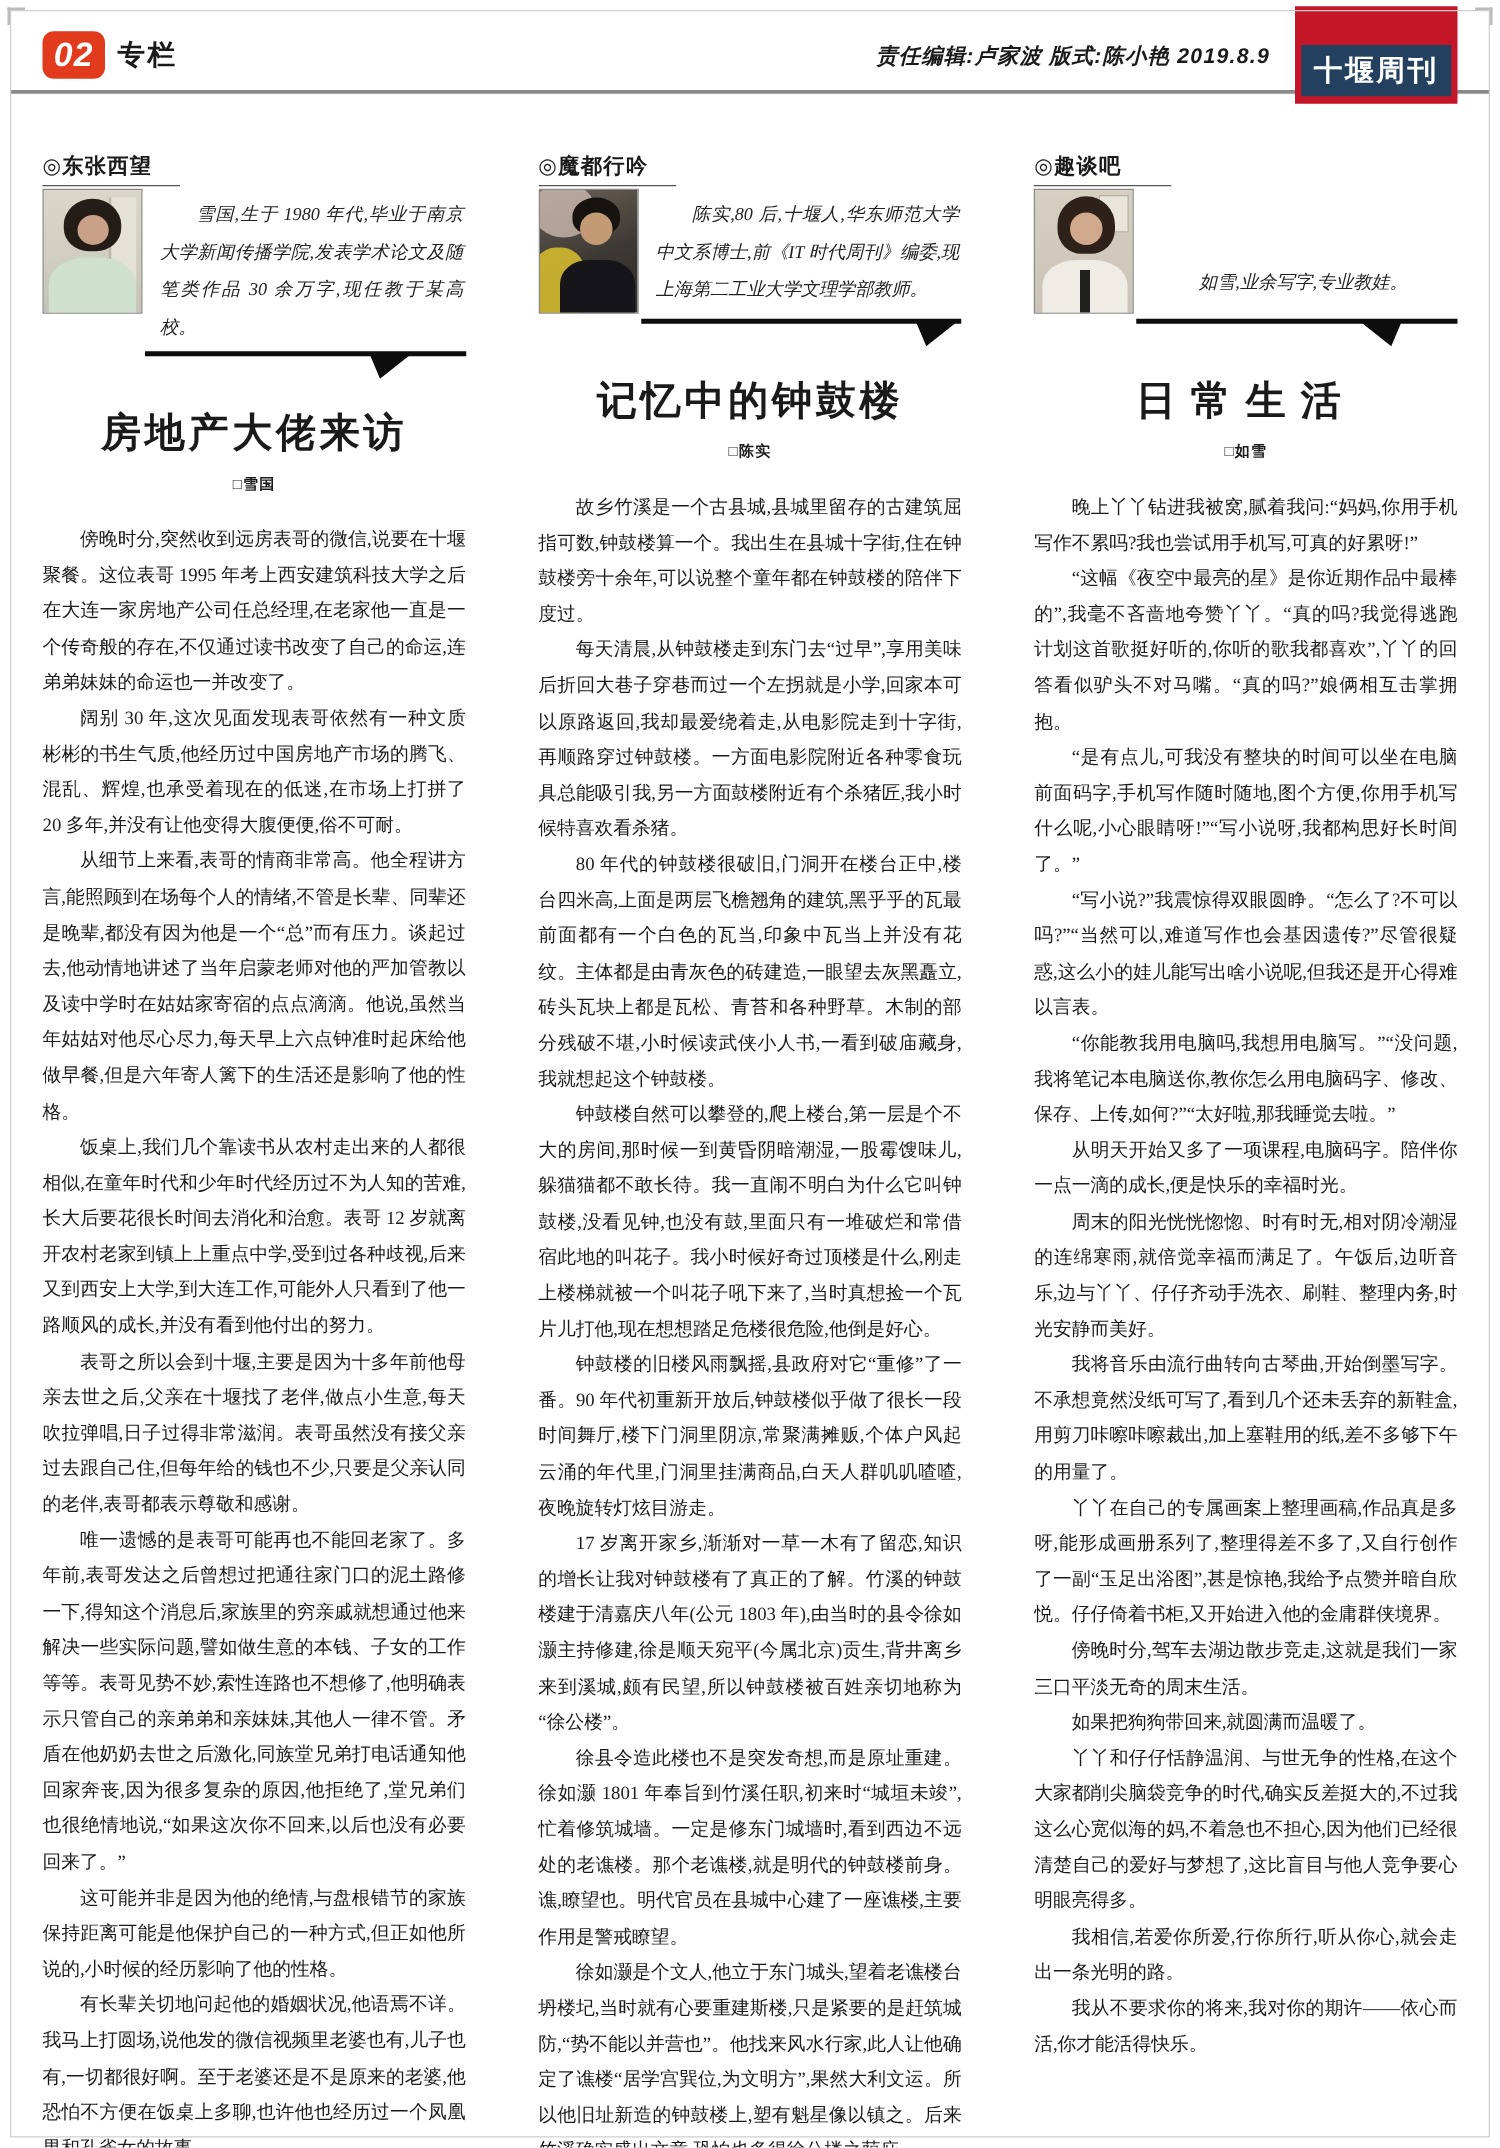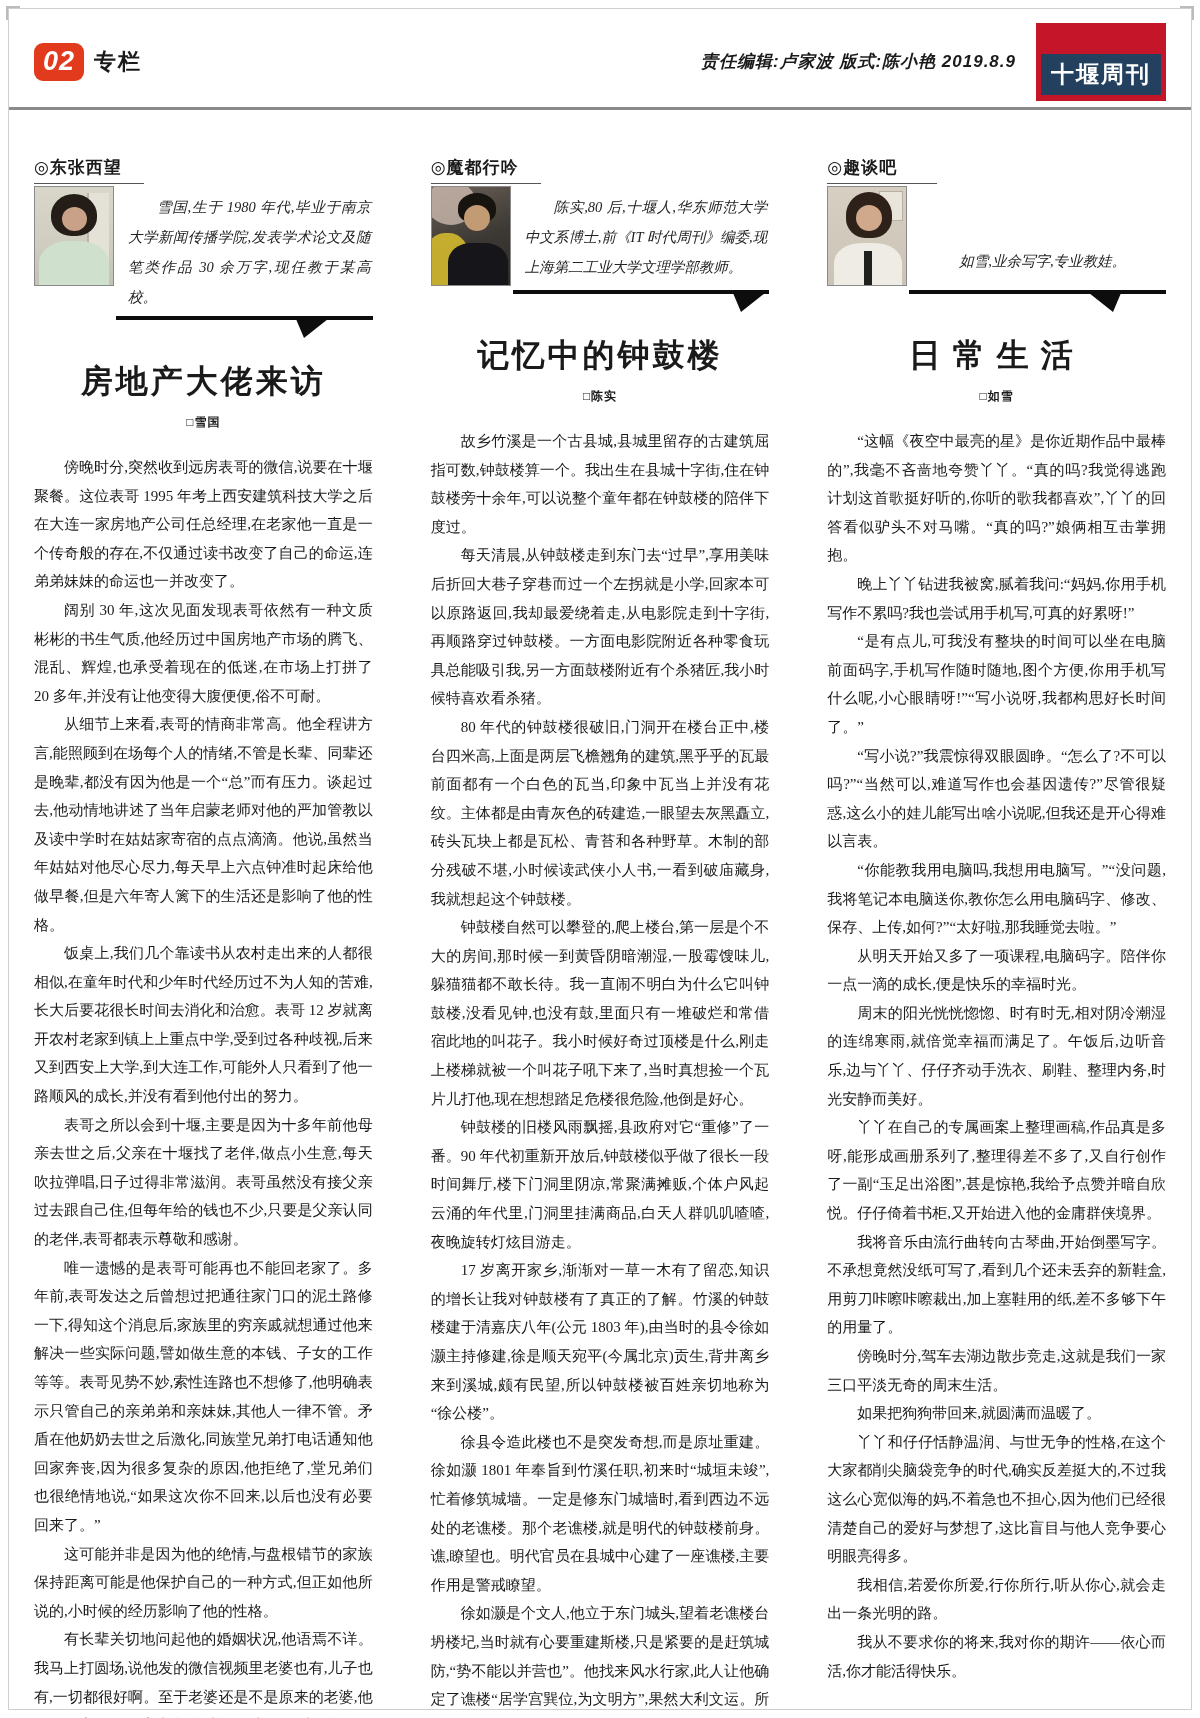--- a/index.html
+++ b/index.html
@@ -16,21 +16,21 @@
     font-family:"Liberation Serif","DejaVu Serif",serif;color:var(--ink);
   }
   .page-frame{position:absolute;inset:8px;border:1px solid #cfcfcf;pointer-events:none;}
   .crop-mark{position:absolute;width:14px;height:14px;border-top:2px solid #bbb;}
   .crop-mark.tl{top:6px;left:6px;border-left:2px solid #bbb;}
   .crop-mark.tr{top:6px;right:6px;border-right:2px solid #bbb;}
 
   
   .header{
     display:flex;align-items:center;
-    padding:26px 34px 10px 34px;height:107px;
+    padding:26px 34px 10px 34px;height:72px;
     font-family:"Liberation Sans","DejaVu Sans",sans-serif;
     border-radius:27px;
   }
   .page-badge{
     background:var(--accent-red);color:#fff;border-radius:9px;
     width:50px;height:38px;display:flex;align-items:center;justify-content:center;
     font-size:27px;font-weight:bold;font-style:italic;letter-spacing:1px;
   }
   .section-title{font-size:22px;font-weight:bold;margin-left:10px;letter-spacing:2px;}
   .header-spacer{flex:1;}
@@ -193,29 +193,29 @@
         </div>
         <div class="bio-text">如雪,业余写字,专业教娃。</div>
       </div>
       <div class="bubble">
           <div class="tail"></div>
         </div>
     </div>
     <div class="title">日常生活</div>
     <div class="byline">□如雪</div>
     <div class="paras">
+        <p>晚上丫丫钻进我被窝,腻着我问:“妈妈,你用手机写作不累吗?我也尝试用手机写,可真的好累呀!”</p>
         <p>“这幅《夜空中最亮的星》是你近期作品中最棒的”,我毫不吝啬地夸赞丫丫。“真的吗?我觉得逃跑计划这首歌挺好听的,你听的歌我都喜欢”,丫丫的回答看似驴头不对马嘴。“真的吗?”娘俩相互击掌拥抱。</p>
-        <p>晚上丫丫钻进我被窝,腻着我问:“妈妈,你用手机写作不累吗?我也尝试用手机写,可真的好累呀!”</p>
         <p>“是有点儿,可我没有整块的时间可以坐在电脑前面码字,手机写作随时随地,图个方便,你用手机写什么呢,小心眼睛呀!”“写小说呀,我都构思好长时间了。”</p>
         <p>“写小说?”我震惊得双眼圆睁。“怎么了?不可以吗?”“当然可以,难道写作也会基因遗传?”尽管很疑惑,这么小的娃儿能写出啥小说呢,但我还是开心得难以言表。</p>
         <p>“你能教我用电脑吗,我想用电脑写。”“没问题,我将笔记本电脑送你,教你怎么用电脑码字、修改、保存、上传,如何?”“太好啦,那我睡觉去啦。”</p>
         <p>从明天开始又多了一项课程,电脑码字。陪伴你一点一滴的成长,便是快乐的幸福时光。</p>
         <p>周末的阳光恍恍惚惚、时有时无,相对阴冷潮湿的连绵寒雨,就倍觉幸福而满足了。午饭后,边听音乐,边与丫丫、仔仔齐动手洗衣、刷鞋、整理内务,时光安静而美好。</p>
+        <p>我将音乐由流行曲转向古琴曲,开始倒墨写字。不承想竟然没纸可写了,看到几个还未丢弃的新鞋盒,用剪刀咔嚓咔嚓裁出,加上塞鞋用的纸,差不多够下午的用量了。</p>
         <p>丫丫在自己的专属画案上整理画稿,作品真是多呀,能形成画册系列了,整理得差不多了,又自行创作了一副“玉足出浴图”,甚是惊艳,我给予点赞并暗自欣悦。仔仔倚着书柜,又开始进入他的金庸群侠境界。</p>
-        <p>我将音乐由流行曲转向古琴曲,开始倒墨写字。不承想竟然没纸可写了,看到几个还未丢弃的新鞋盒,用剪刀咔嚓咔嚓裁出,加上塞鞋用的纸,差不多够下午的用量了。</p>
         <p>傍晚时分,驾车去湖边散步竞走,这就是我们一家三口平淡无奇的周末生活。</p>
         <p>如果把狗狗带回来,就圆满而温暖了。</p>
         <p>丫丫和仔仔恬静温润、与世无争的性格,在这个大家都削尖脑袋竞争的时代,确实反差挺大的,不过我这么心宽似海的妈,不着急也不担心,因为他们已经很清楚自己的爱好与梦想了,这比盲目与他人竞争要心明眼亮得多。</p>
         <p>我相信,若爱你所爱,行你所行,听从你心,就会走出一条光明的路。</p>
         <p>我从不要求你的将来,我对你的期许——依心而活,你才能活得快乐。</p>
       </div>
   </div>
 
 </div>
 

